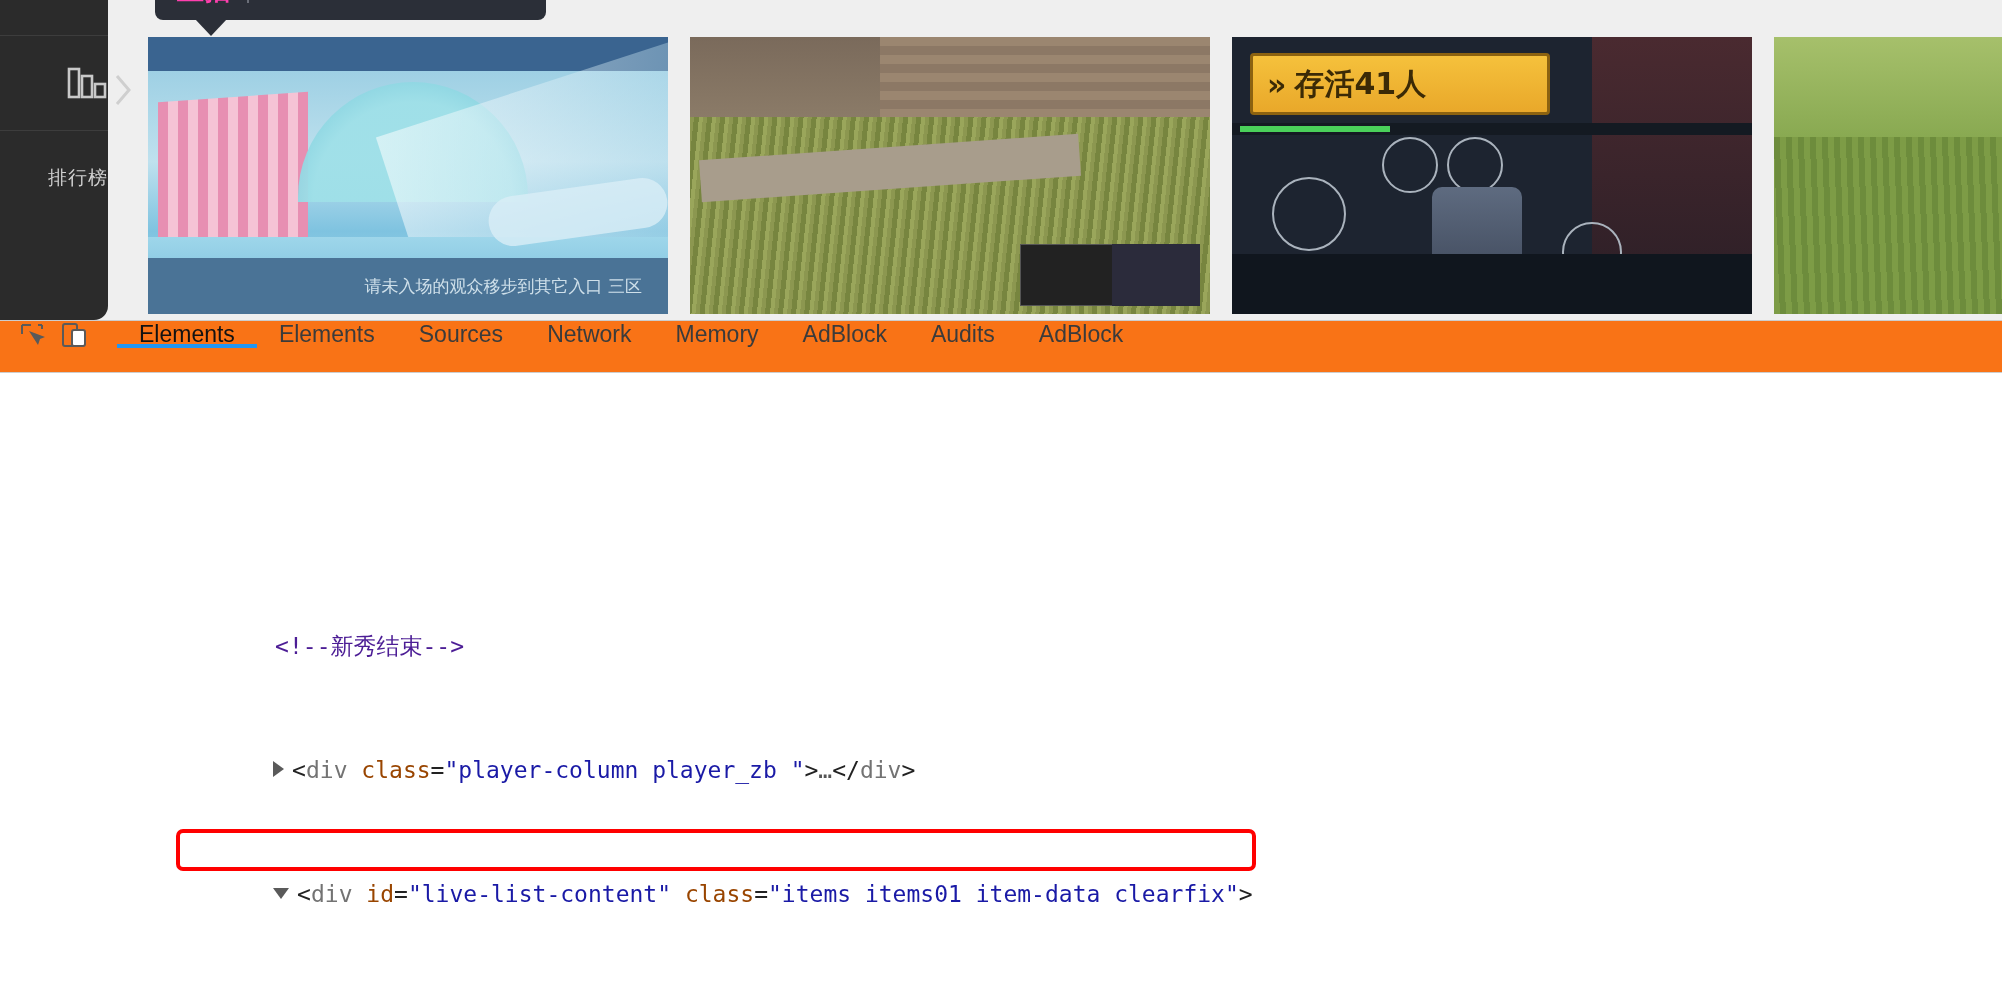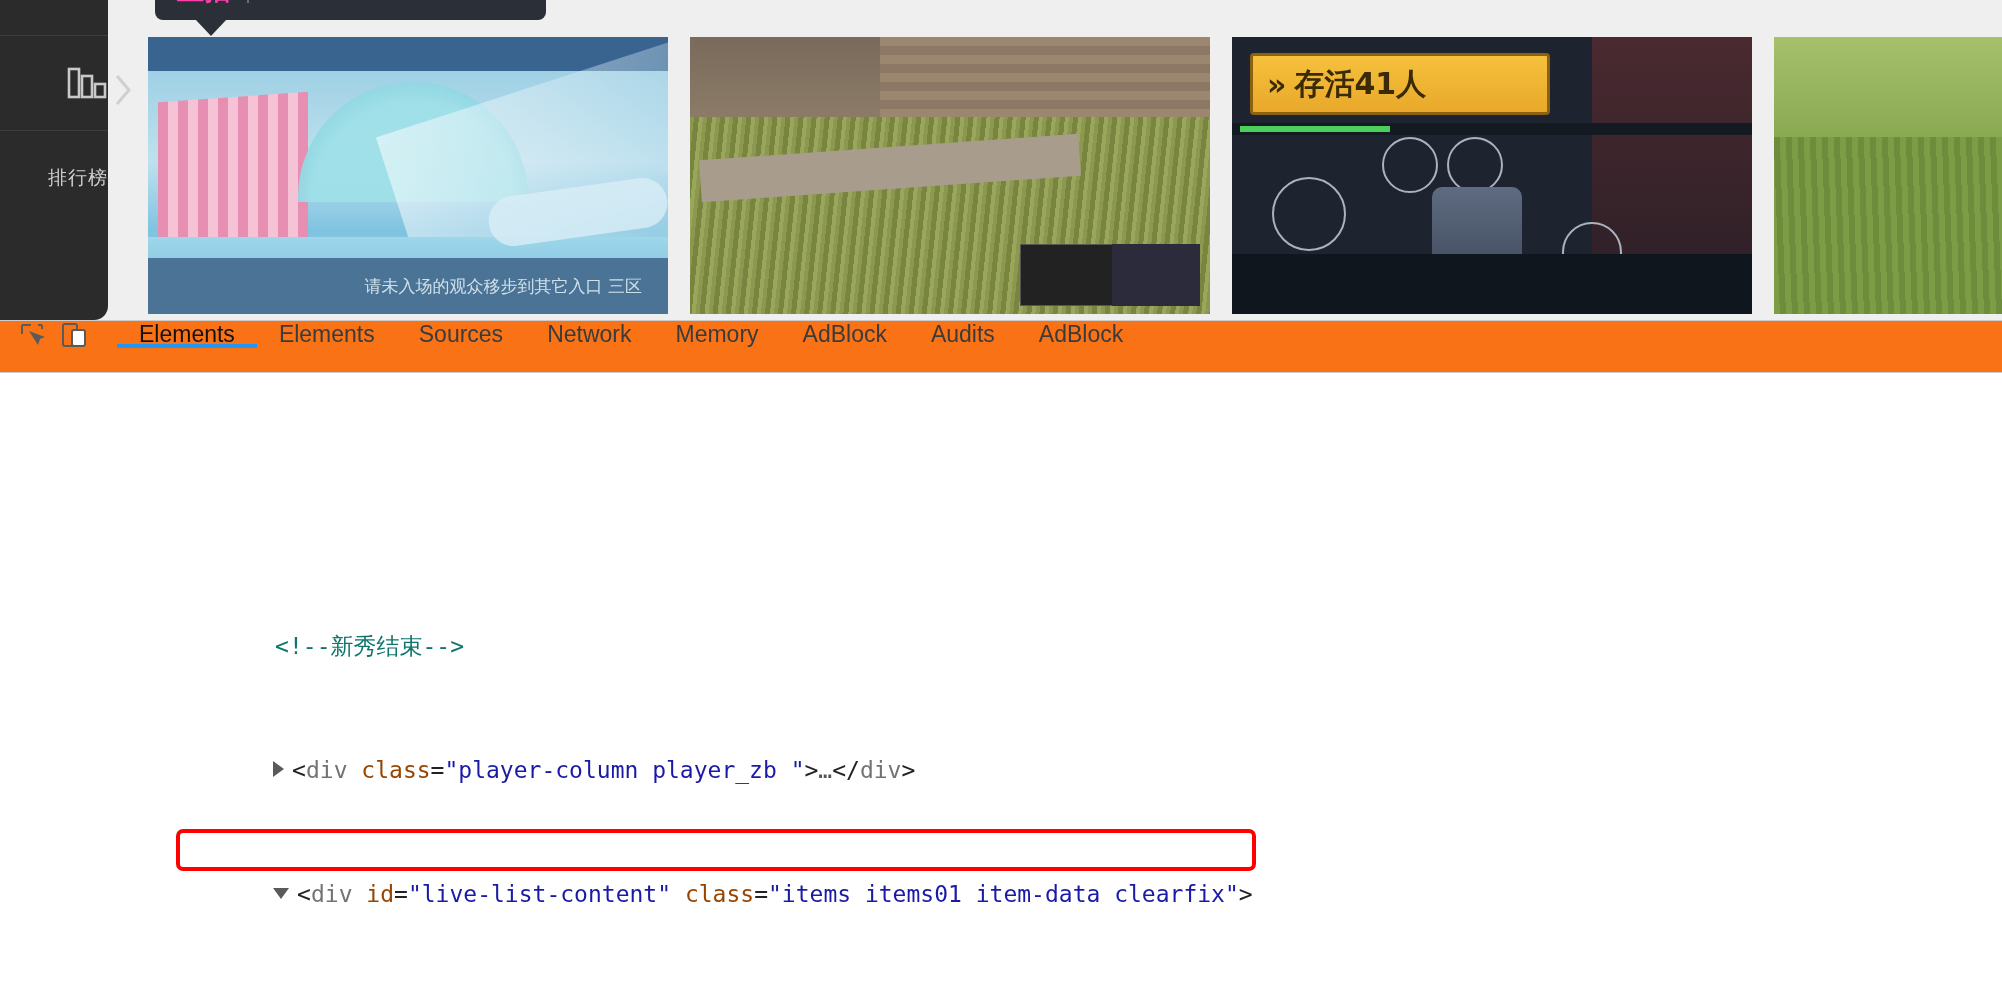--- a/index.html
+++ b/index.html
@@ -215,21 +215,21 @@
     border-right: 8px solid transparent;
     border-top: 11px solid #5a5a5a;
     border-bottom: 0;
     vertical-align: 3px;
   }
 
   .tag      { color: #737373; }
   .attr     { color: #994500; }
   .val      { color: #1a1aa6; }
   .punct    { color: #222222; }
-  .comment  { color: #0f766e; }
+  .comment  { color: #4c1d95; }
   .ellipsis { color: #555; }
 
   
   #red-box {
     position: absolute;
     left: 176px; top: 508px;
     width: 1080px; height: 42px;
     border: 4px solid #ff0000;
     border-radius: 7px;
     pointer-events: none;

